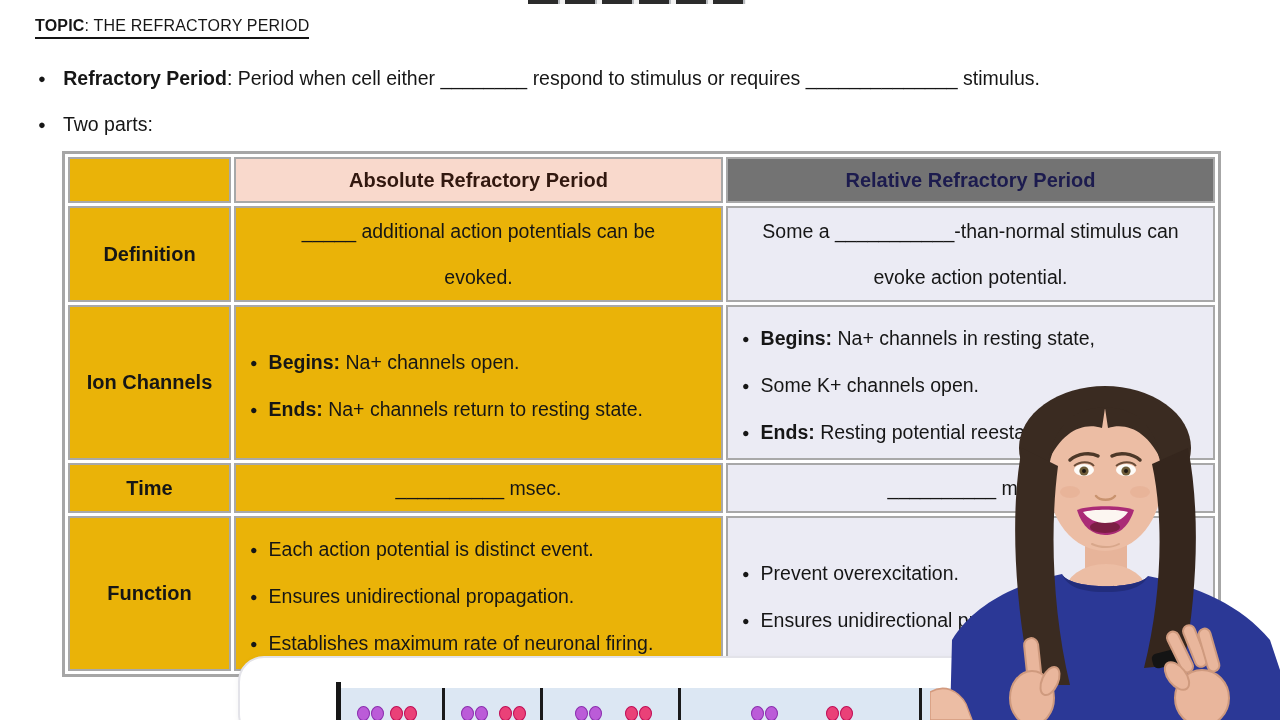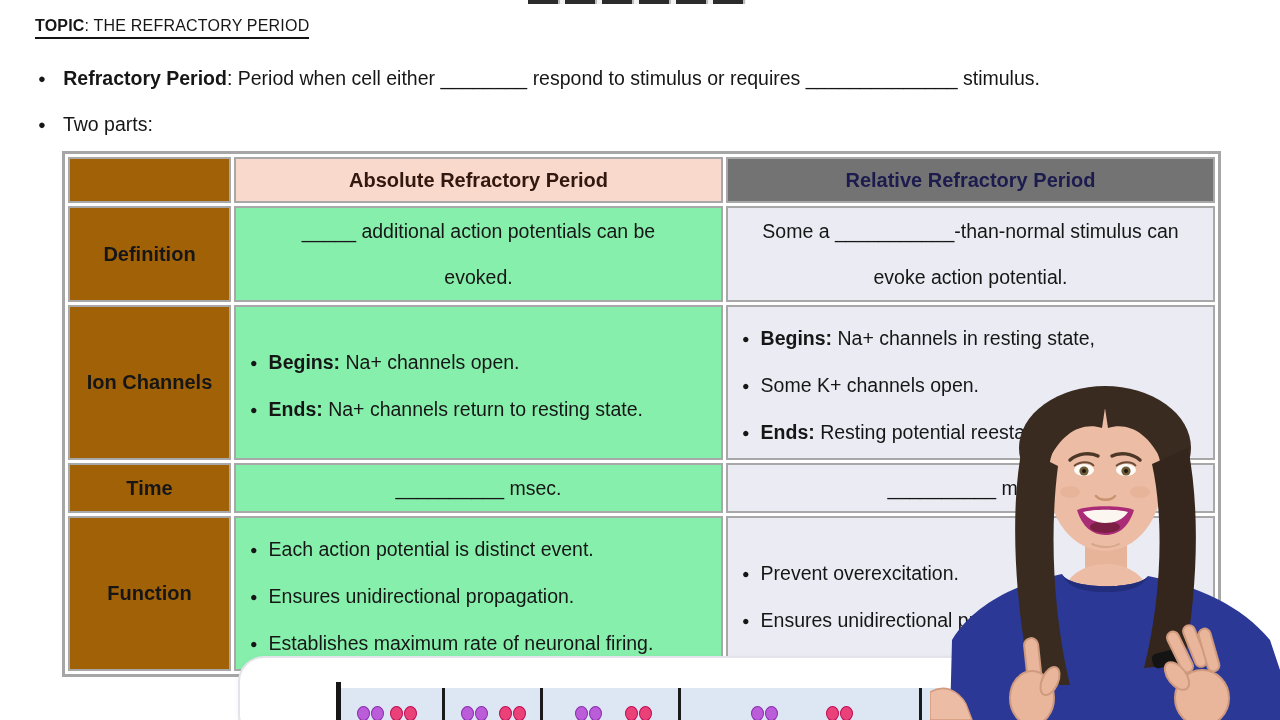--- a/index.html
+++ b/index.html
@@ -18,25 +18,25 @@
   .bullet-line::before{content:"●";font-size:13px;margin-right:12px;vertical-align:2px;}
   .b1{top:67px;} .b2{top:113px;}
 
   
   table.rp{
     position:absolute;left:62px;top:151px;width:1156px;height:487px;
     border-collapse:separate;border-spacing:3px;table-layout:fixed;
     border:3px solid #a6a6a6;background:#ffffff;
   }
   table.rp td{border:2px solid #a8a8a8;vertical-align:middle;padding:0;}
-  td.lbl{background:#a16207;text-align:center;font-weight:bold;font-size:20px;margin-left:48px;}
+  td.lbl{background:#eab308;text-align:center;font-weight:bold;font-size:20px;margin-left:48px;}
   td.hdr{text-align:center;font-weight:bold;font-size:20px;}
   td.hdr.abs{background:#f9d9cc;color:#32180f;}
   td.hdr.rel{background:#737373;color:#1c1b4e;}
-  td.abs-c{background:#86efac;}
+  td.abs-c{background:#eab308;}
   td.rel-c{background:#ebebf4;}
   .cell-center{text-align:center;font-size:19.5px;line-height:46px;}
   .blist{padding:8px 8px 2px 14px;}
   .bitem{font-size:19.5px;line-height:46px;white-space:nowrap;}
   .bitem::before{content:"●";font-size:12.5px;margin-right:11px;vertical-align:2px;}
   tr.r-head{height:46px;} tr.r-def{height:87px;} tr.r-ion{height:132px;}
   tr.r-time{height:45px;} tr.r-func{height:143px;}
 
   
   .fig-card{

